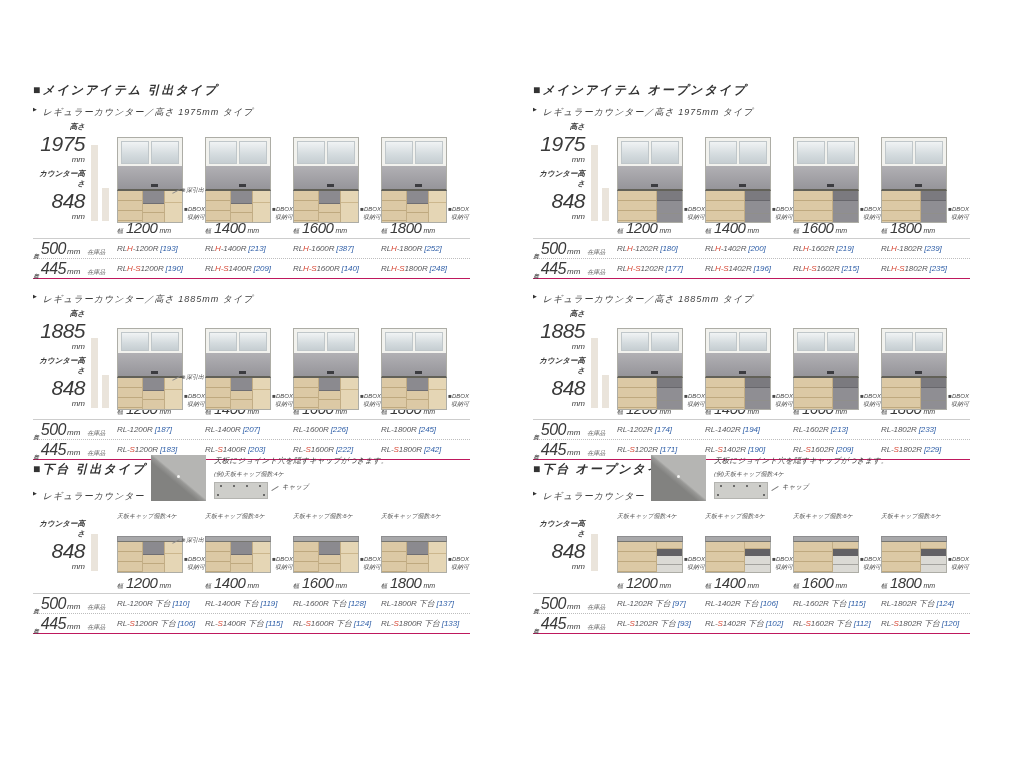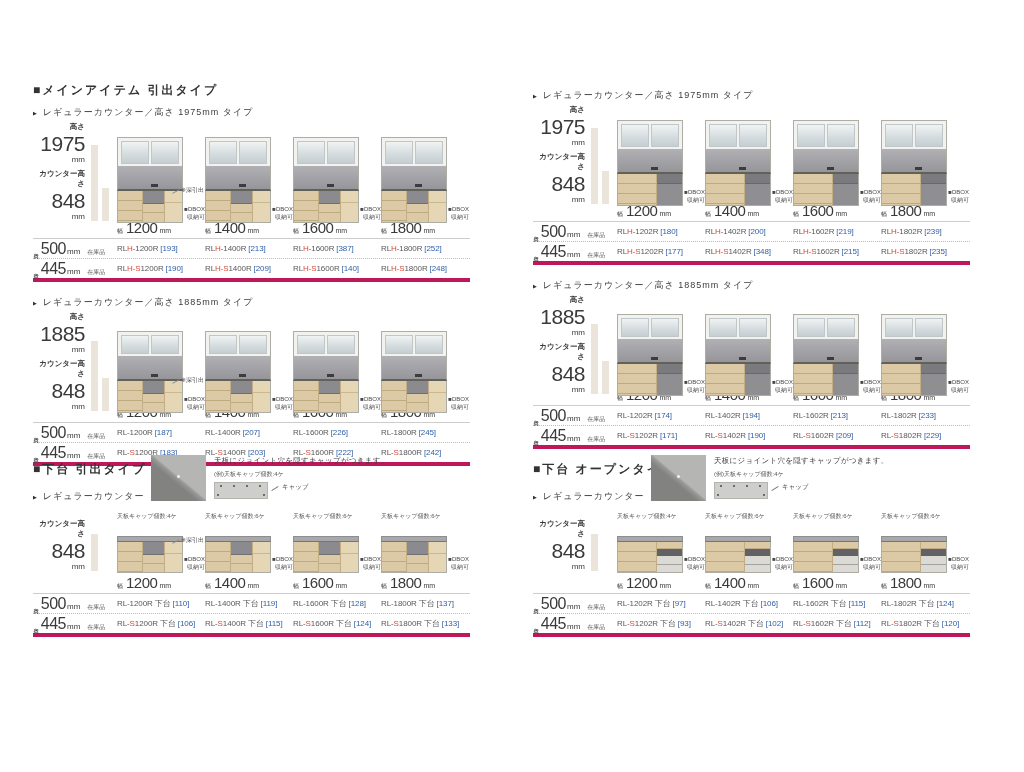--- a/index.html
+++ b/index.html
@@ -1,29 +1,29 @@
 <!DOCTYPE html>
 <html><head>
 <meta charset="utf-8">
 <style>
   html,body{margin:0;padding:0;background:#fff;}
   body{width:1024px;height:772px;font-family:"Liberation Sans","DejaVu Sans",sans-serif;color:#3d3d3d;position:relative;overflow:hidden;}
-  .page{position:absolute;inset:0;background:#ffffff;}
+  .page{position:absolute;inset:0;background:#ffffff;font-style:italic;}
   .quad{position:absolute;width:437px;}
   .qtitle{font-size:12px;font-weight:bold;letter-spacing:2px;color:#333;}
-  .qsub{margin-top:7px;font-size:9px;letter-spacing:1px;color:#3c3c3c;display:flex;align-items:center;}
+  .qsub{margin-top:7px;font-size:9px;letter-spacing:1px;color:#3c3c3c;display:flex;align-items:flex-start;}
   .tri{font-size:5px;margin-right:5px;color:#333;}
   .sec{margin-top:3px;}
   .row{display:grid;grid-template-columns:84px 88px 88px 88px 88px;}
   .figrow{height:96px;align-items:end;}
   .bfigrow{height:62px;align-items:end;}
   .wrow{height:18px;align-items:end;padding-bottom:2px;}
   .mrow{height:19px;align-items:center;}
   .mrow1{border-top:1px solid #cdcdcd;border-bottom:1px dotted #bdbdbd;}
-  .mrow2{border-bottom:4px solid #be185d;}
+  .mrow2{border-bottom:1px solid #be185d;}
   
   .meta{display:flex;align-items:flex-end;justify-content:flex-start;padding-bottom:2px;}
   .hcol{text-align:right;width:52px;}
   .hlab{font-size:7.5px;font-weight:bold;color:#3a3a3a;}
   .hl2{margin-top:5px;}
   .hnum{font-size:21px;line-height:1;letter-spacing:-0.5px;color:#3a3a3a;margin-top:1px;}
   .hunit{font-size:8px;color:#3a3a3a;margin-top:1px;}
   .bars{display:flex;align-items:flex-end;gap:4px;margin-left:6px;}
   .bar{width:7px;background:#eae4db;}
   
@@ -415,20 +415,21 @@
           </div>
         <div class="mc"><span>RL-</span><span class="mr">S</span><span>1200R</span><span class="mp">[183]</span></div>
         <div class="mc"><span>RL-</span><span class="mr">S</span><span>1400R</span><span class="mp">[203]</span></div>
         <div class="mc"><span>RL-</span><span class="mr">S</span><span>1600R</span><span class="mp">[222]</span></div>
         <div class="mc"><span>RL-</span><span class="mr">S</span><span>1800R</span><span class="mp">[242]</span></div>
       </div>
     </div>
   </div>
 
   <div class="quad" style="left:533px;top:82px">
+    <div class="qtitle">■メインアイテム オープンタイプ</div>
 
     <div class="qsub">
         <span class="tri">▶</span>
         <span>レギュラーカウンター／高さ 1975mm タイプ</span>
       </div>
     <div class="sec">
       <div class="row figrow">
         <div class="meta">
           <div class="hcol">
             <div class="hlab">高さ</div>
@@ -568,21 +569,21 @@
         <div class="mc"><span>RL</span><span class="mr">H</span><span>-1802R</span><span class="mp">[239]</span></div>
       </div>
       <div class="row mrow mrow2">
         <div class="rl">
             <span class="dep">奥行</span>
             <span class="dnum">445</span>
             <span class="dunit">mm</span>
             <span class="stk">在庫品</span>
           </div>
         <div class="mc"><span>RL</span><span class="mr">H-S</span><span>1202R</span><span class="mp">[177]</span></div>
-        <div class="mc"><span>RL</span><span class="mr">H-S</span><span>1402R</span><span class="mp">[348]</span></div>
+        <div class="mc"><span>RL</span><span class="mr">H-S</span><span>1402R</span><span class="mp">[196]</span></div>
         <div class="mc"><span>RL</span><span class="mr">H-S</span><span>1602R</span><span class="mp">[215]</span></div>
         <div class="mc"><span>RL</span><span class="mr">H-S</span><span>1802R</span><span class="mp">[235]</span></div>
       </div>
     </div>
 
     <div class="qsub" style="margin-top:14px">
         <span class="tri">▶</span>
         <span>レギュラーカウンター／高さ 1885mm タイプ</span>
       </div>
     <div class="sec">

